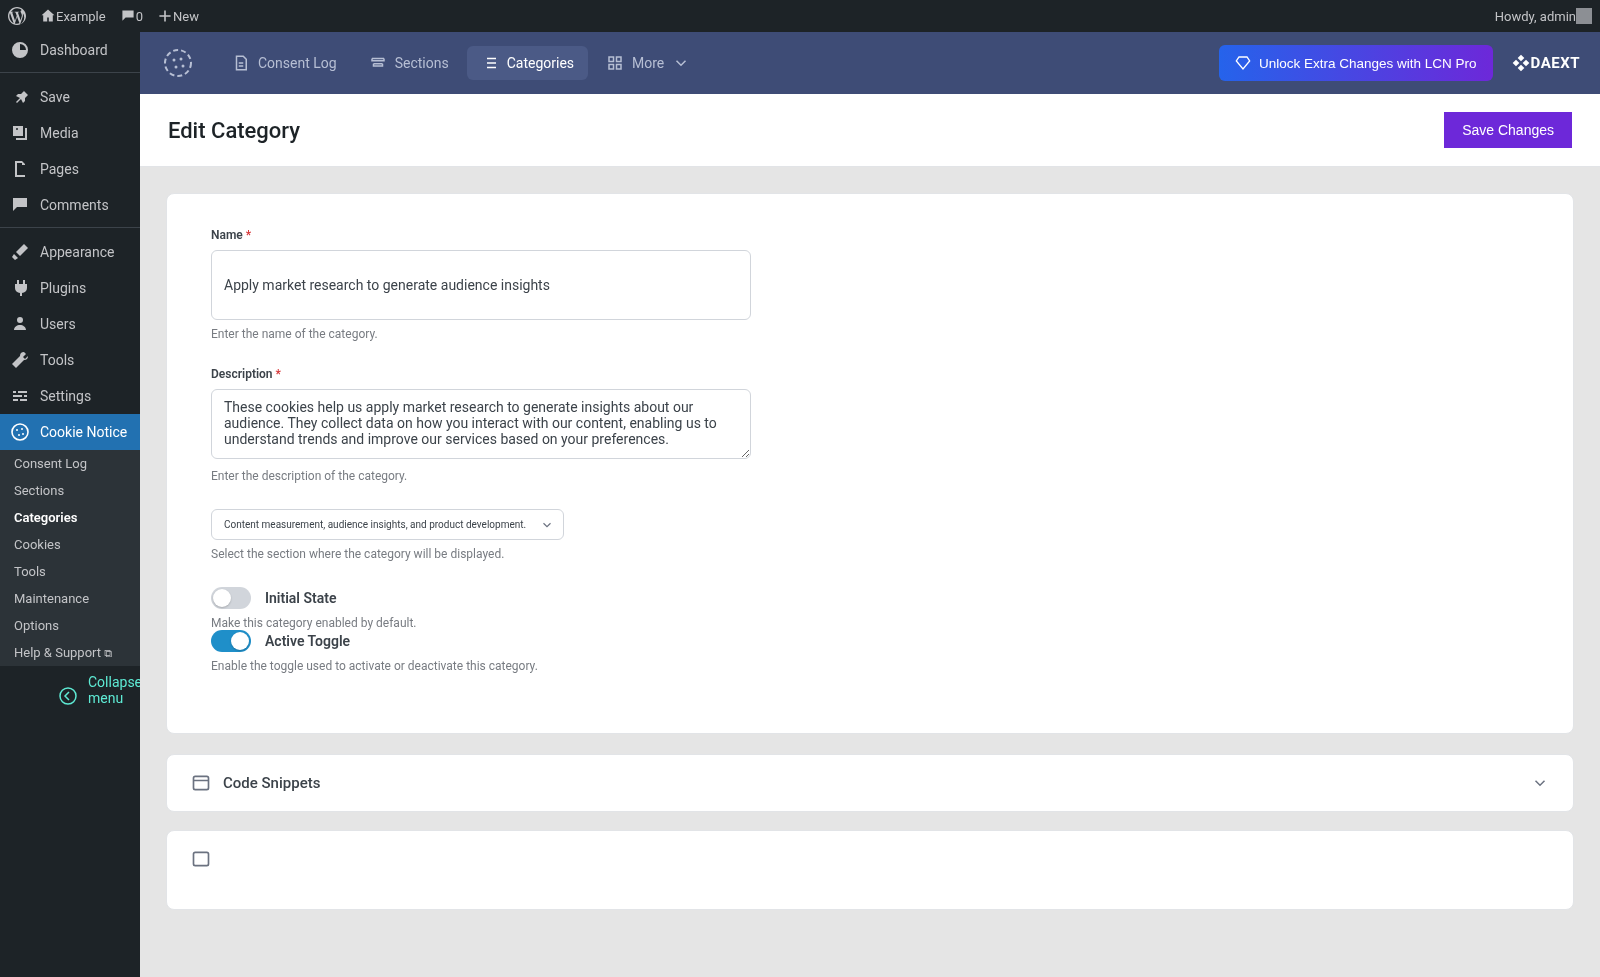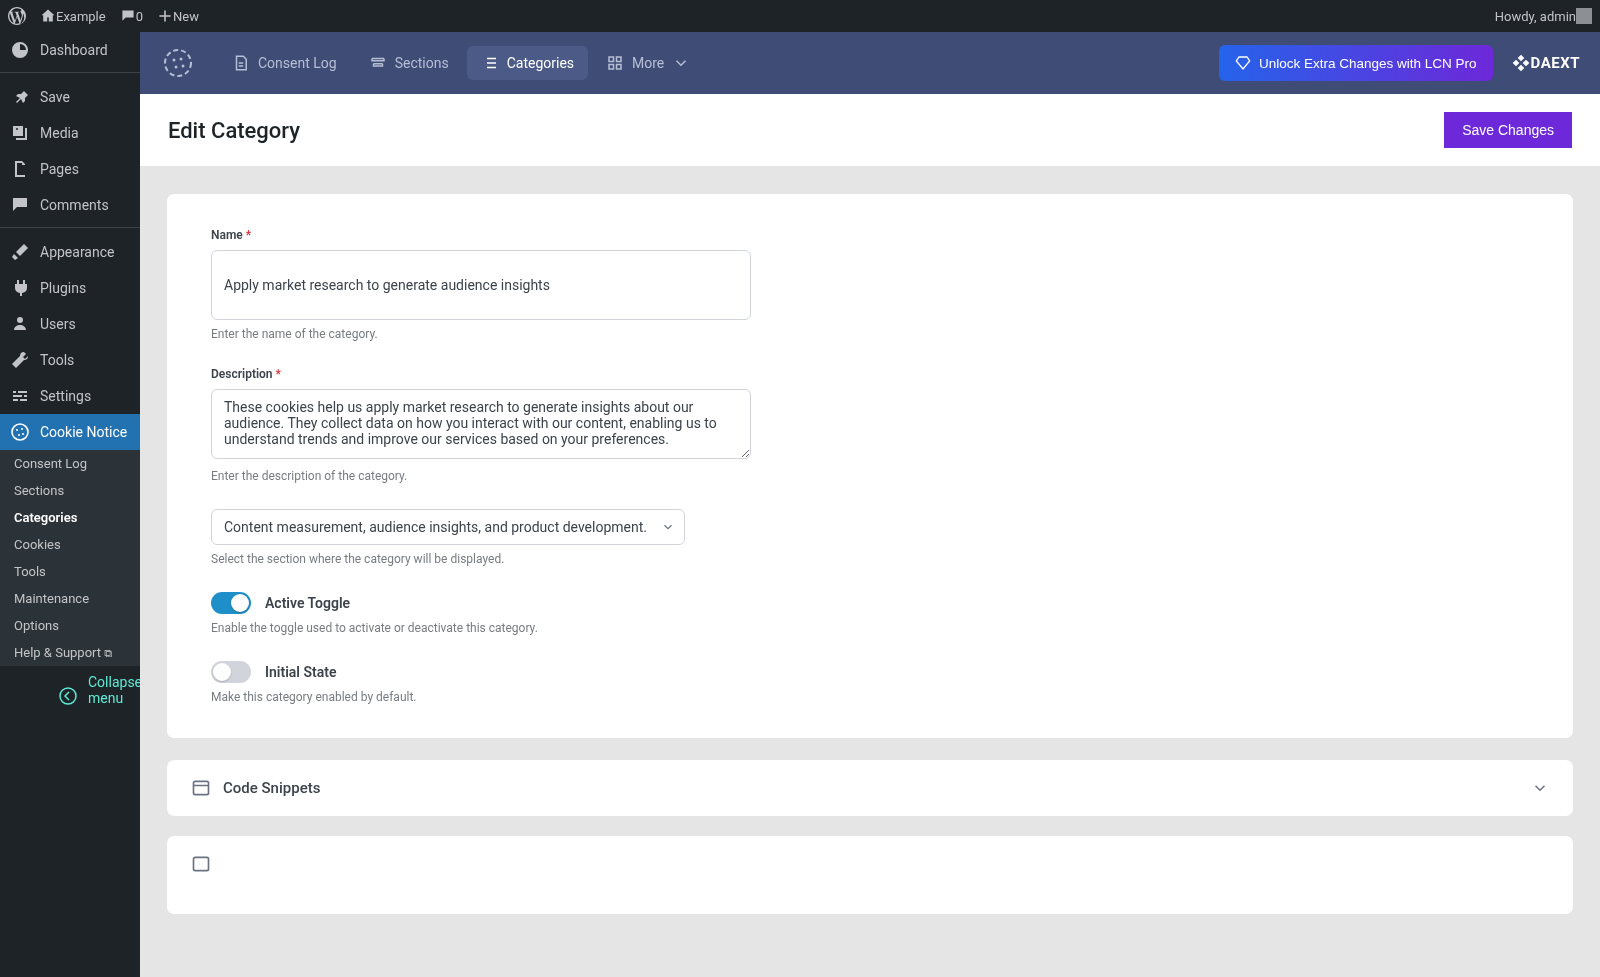--- a/index.html
+++ b/index.html
@@ -54,21 +54,21 @@
 
 .content-body { padding: 26px; }
 .card { background: #fff; border-radius: 8px; padding: 34px 44px; margin-bottom: 20px; border: 1px solid #e2e4e7; }
 .form-group { margin-bottom: 26px; max-width: 540px; }
 .form-label { font-size: 12px; font-weight: 600; color: #3c434a; margin-bottom: 8px; display: block; }
 .req { color: #d63638; }
 .form-input { width: 100%; padding: 26px 12px; border: 1px solid #d1d5db; border-radius: 6px; font-size: 14px; color: #3c434a; font-family: inherit; }
 .form-text { width: 100%; padding: 9px 12px; border: 1px solid #d1d5db; border-radius: 6px; font-size: 14px; color: #3c434a; font-family: inherit; resize: vertical; min-height: 70px; }
 .form-hint { font-size: 12px; color: #787c82; margin-top: 7px; }
 .select-wrap { position: relative; display: inline-block; }
-.form-select { padding: 9px 36px 9px 12px; border: 1px solid #d1d5db; border-radius: 6px; font-size: 14px; color: #3c434a; appearance: none; background: #fff; cursor: pointer; font-family: inherit; }
+.form-select { padding: 9px 36px 9px 12px; border: 1px solid #d1d5db; border-radius: 6px; font-size: 10px; color: #3c434a; appearance: none; background: #fff; cursor: pointer; font-family: inherit; }
 .select-chevron { position: absolute; right: 10px; top: 50%; transform: translateY(-50%); pointer-events: none; }
 
 .toggle-row { display: flex; align-items: center; gap: 14px; margin-bottom: 4px; }
 .switch { width: 40px; height: 22px; border-radius: 11px; position: relative; cursor: pointer; transition: background 0.2s; }
 .switch.on { background: #1f8fc9; }
 .switch.off { background: #d1d5db; }
 .switch-knob { width: 18px; height: 18px; background: #fff; border-radius: 50%; position: absolute; top: 2px; transition: left 0.2s; box-shadow: 0 1px 2px rgba(0,0,0,0.2); }
 .switch.on .switch-knob { left: 20px; }
 .switch.off .switch-knob { left: 2px; }
 .toggle-label { font-size: 14px; font-weight: 600; color: #3c434a; }
@@ -321,40 +321,40 @@
               <select class="form-select">
                 <option>Content measurement, audience insights, and product development.</option>
               </select>
               <svg class="select-chevron" width="14" height="14" viewBox="0 0 24 24" fill="none" stroke="#6b7280" stroke-width="2">
                   <path d="M6 9l6 6 6-6"></path>
                 </svg>
             </div>
             <div class="form-hint">Select the section where the category will be displayed.</div>
           </div>
 
+          <div class="form-group" style="margin-bottom:0">
+            <div class="toggle-row">
+              <div class="switch off">
+                  <div class="switch-knob"></div>
+                </div>
+              <span class="toggle-label">Initial State</span>
+            </div>
+            <div class="form-hint">Make this category enabled by default.</div>
+          </div>
+
           <div class="form-group">
             <div class="toggle-row">
               <div class="switch on">
                   <div class="switch-knob"></div>
                 </div>
               <span class="toggle-label">Active Toggle</span>
             </div>
             <div class="form-hint">Enable the toggle used to activate or deactivate this category.</div>
           </div>
 
-          <div class="form-group" style="margin-bottom:0">
-            <div class="toggle-row">
-              <div class="switch off">
-                  <div class="switch-knob"></div>
-                </div>
-              <span class="toggle-label">Initial State</span>
-            </div>
-            <div class="form-hint">Make this category enabled by default.</div>
-          </div>
-
         </div>
 
         <div class="panel">
           <div class="panel-left">
             <svg width="20" height="20" viewBox="0 0 24 24" fill="none" stroke="#6b7280" stroke-width="2">
                 <rect x="3" y="4" width="18" height="16" rx="2"></rect>
                 <path d="M3 9h18M7 6h.01M10 6h.01"></path>
               </svg>
             <span class="panel-title">Code Snippets</span>
           </div>

